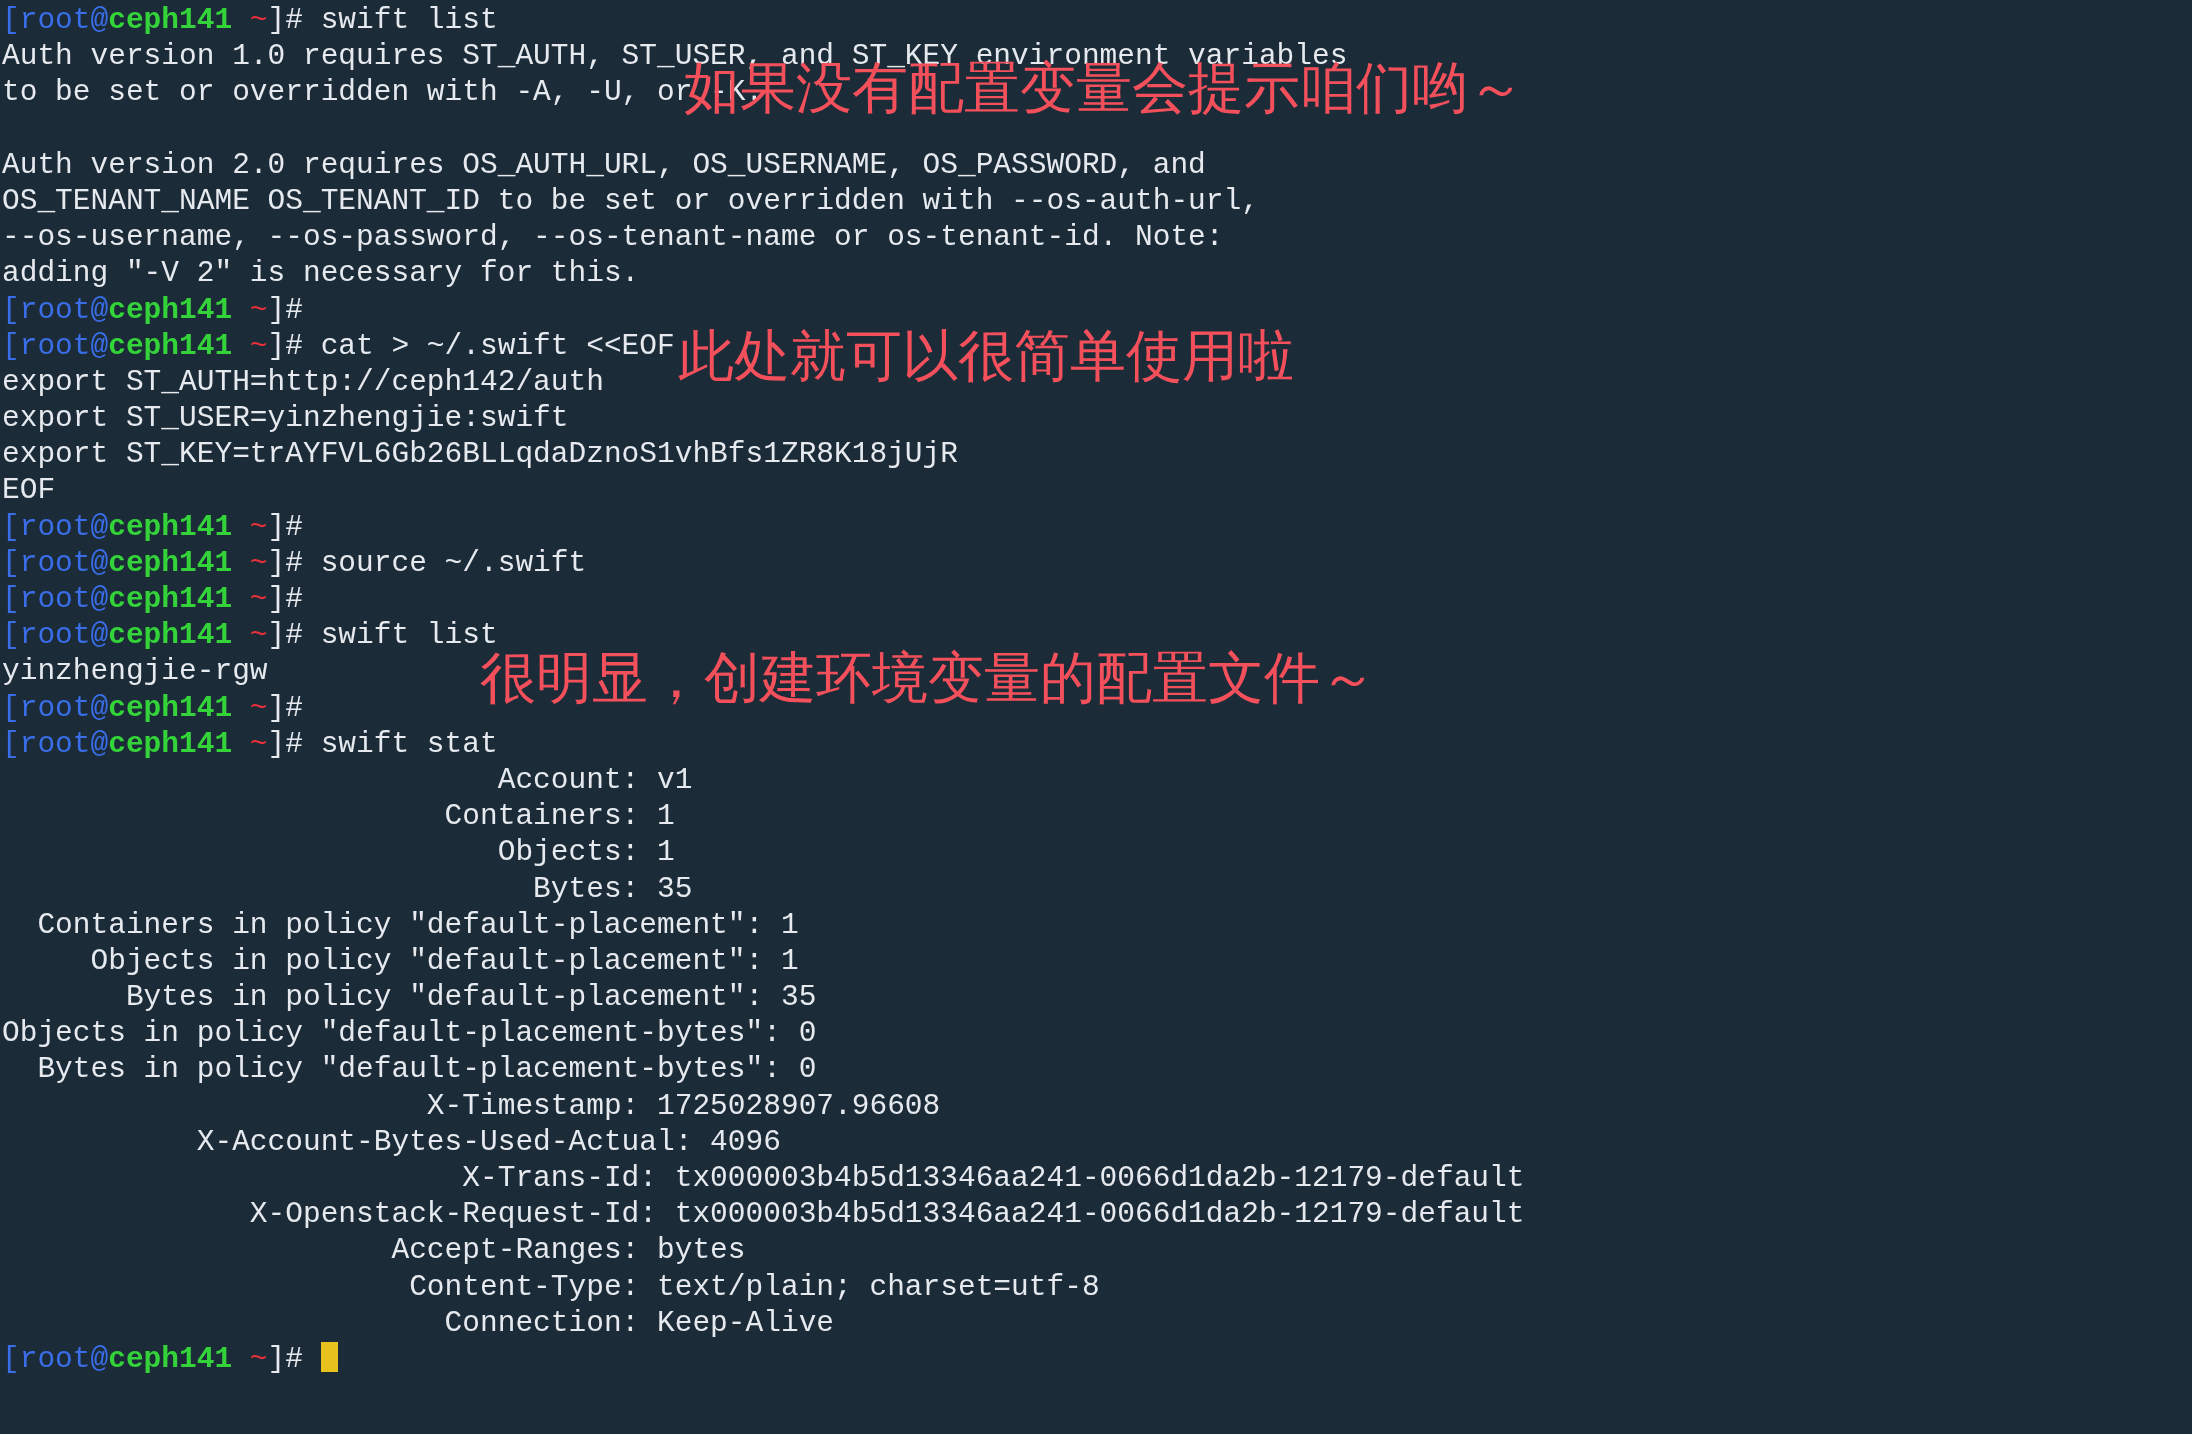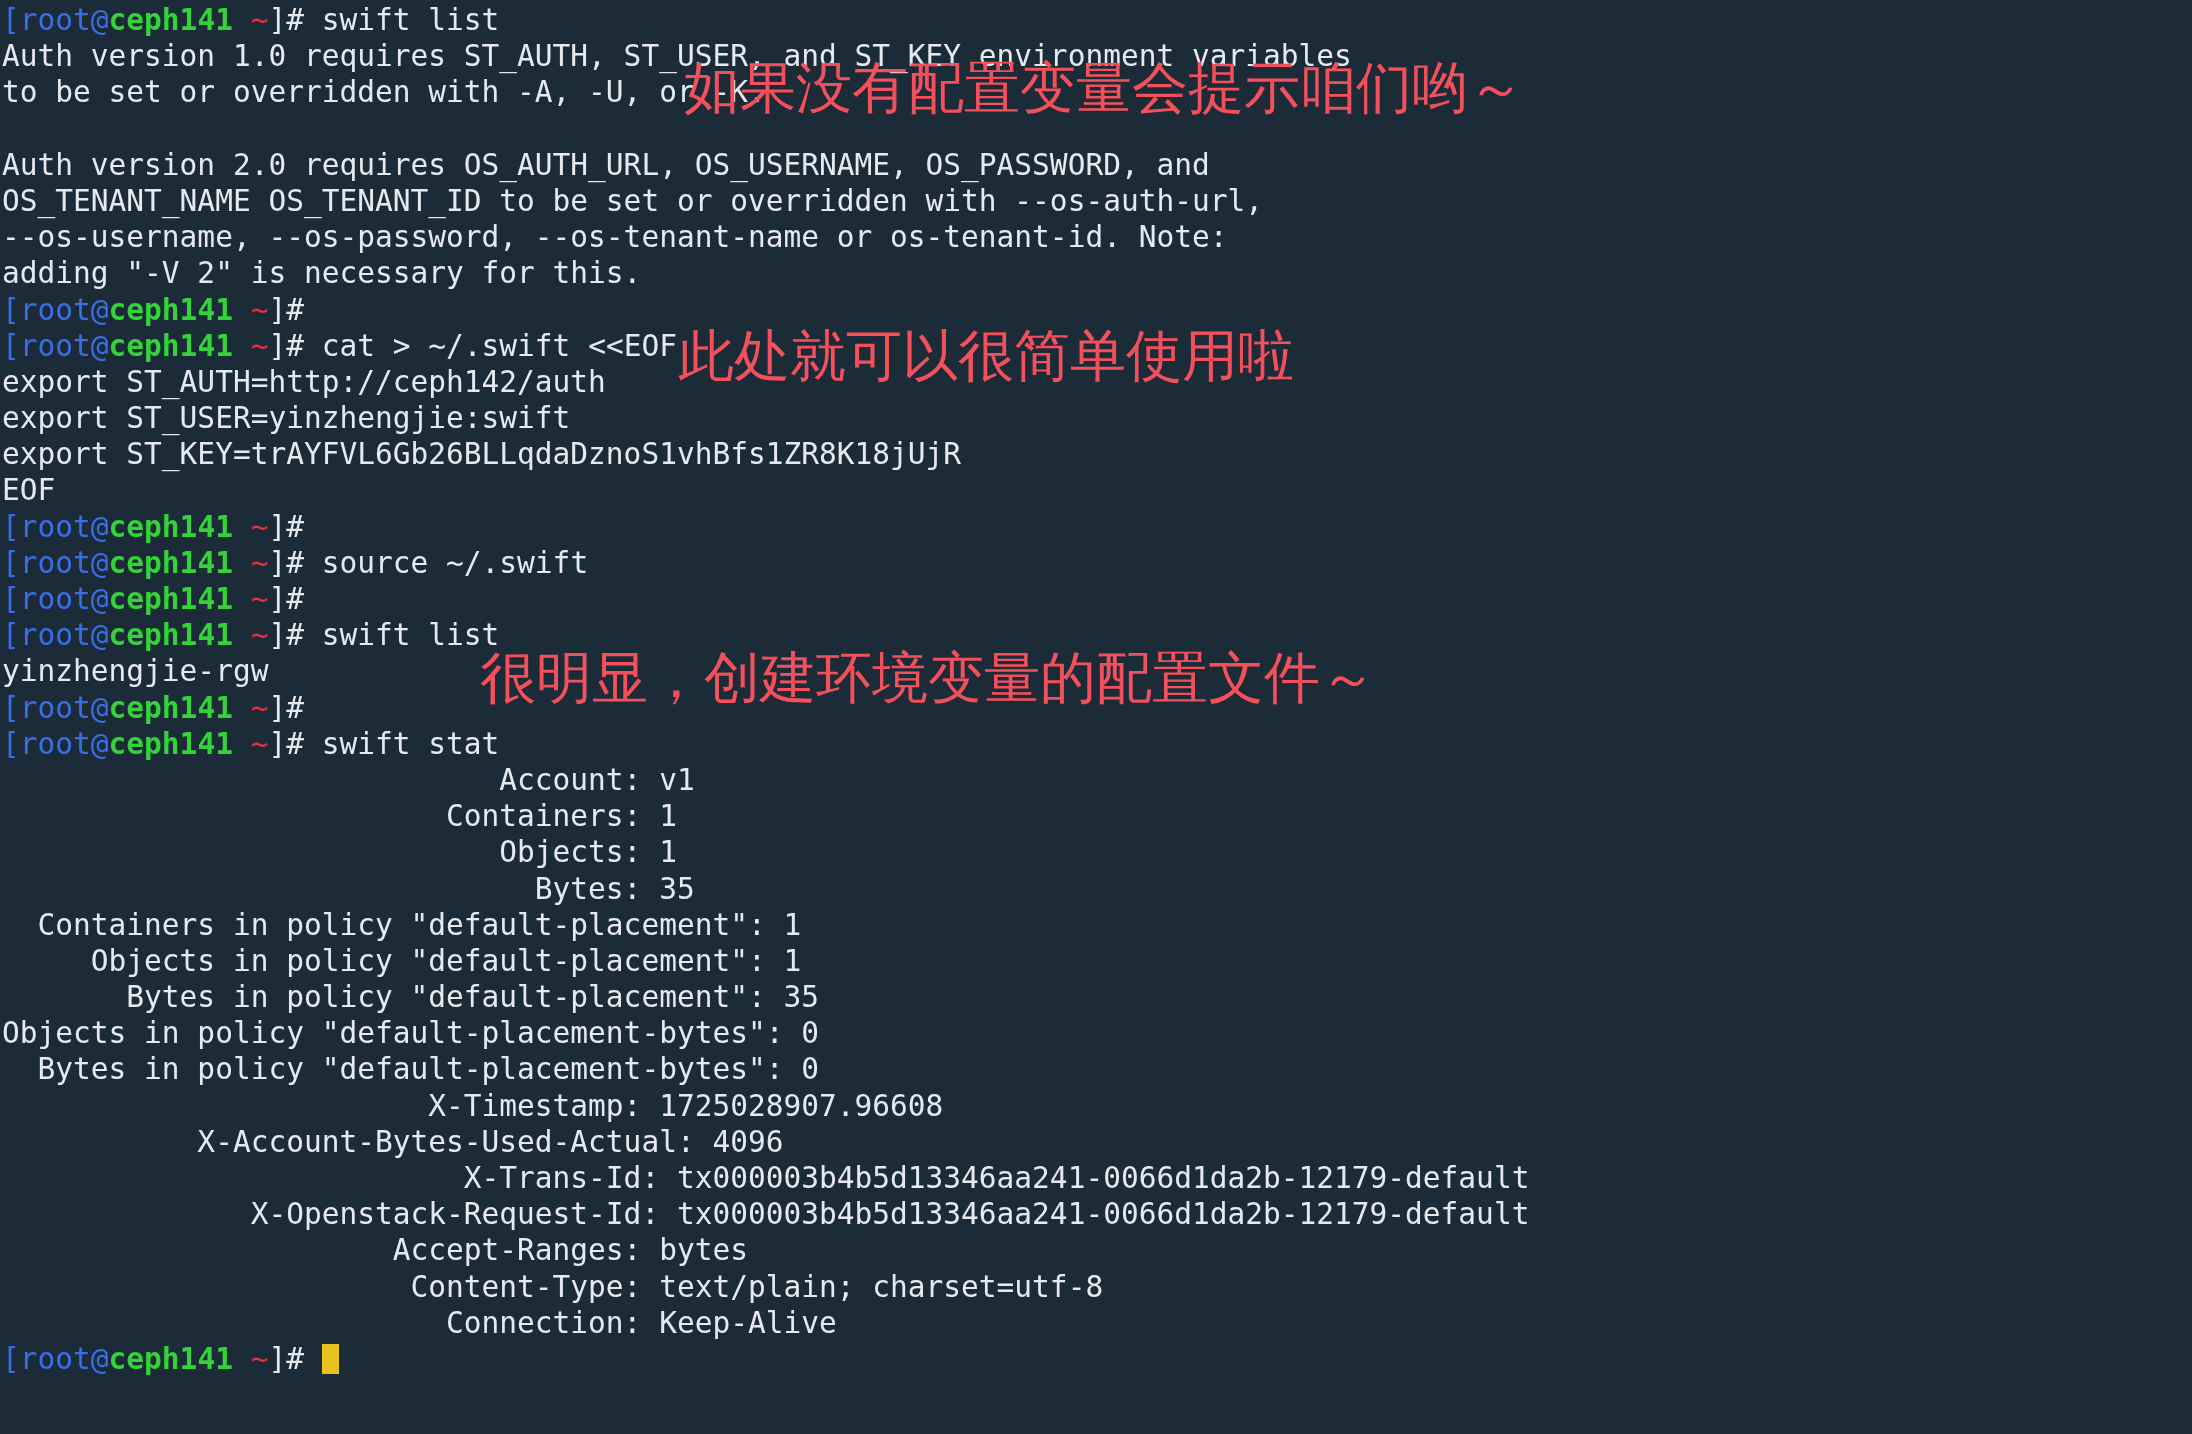--- a/index.html
+++ b/index.html
@@ -20,20 +20,21 @@
     left: 0;
     top: 0;
     width: 1788px;
     padding: 2px 0 0 0;
     box-sizing: border-box;
     font-size: 29.5px;
     line-height: 36.2px;
     color: #e6eaef;
     white-space: pre;
     letter-spacing: 0px;
+    font-family: Liberation Mono, monospace;
   }
   .line {
     height: 36.2px;
     white-space: pre;
     padding-left: 2px;
   }
   .b  { color: #3a6ee8; }      
   .g  { color: #34d33a; font-weight: bold; }  
   .r  { color: #e8303a; }      
   .w  { color: #e6eaef; }      

